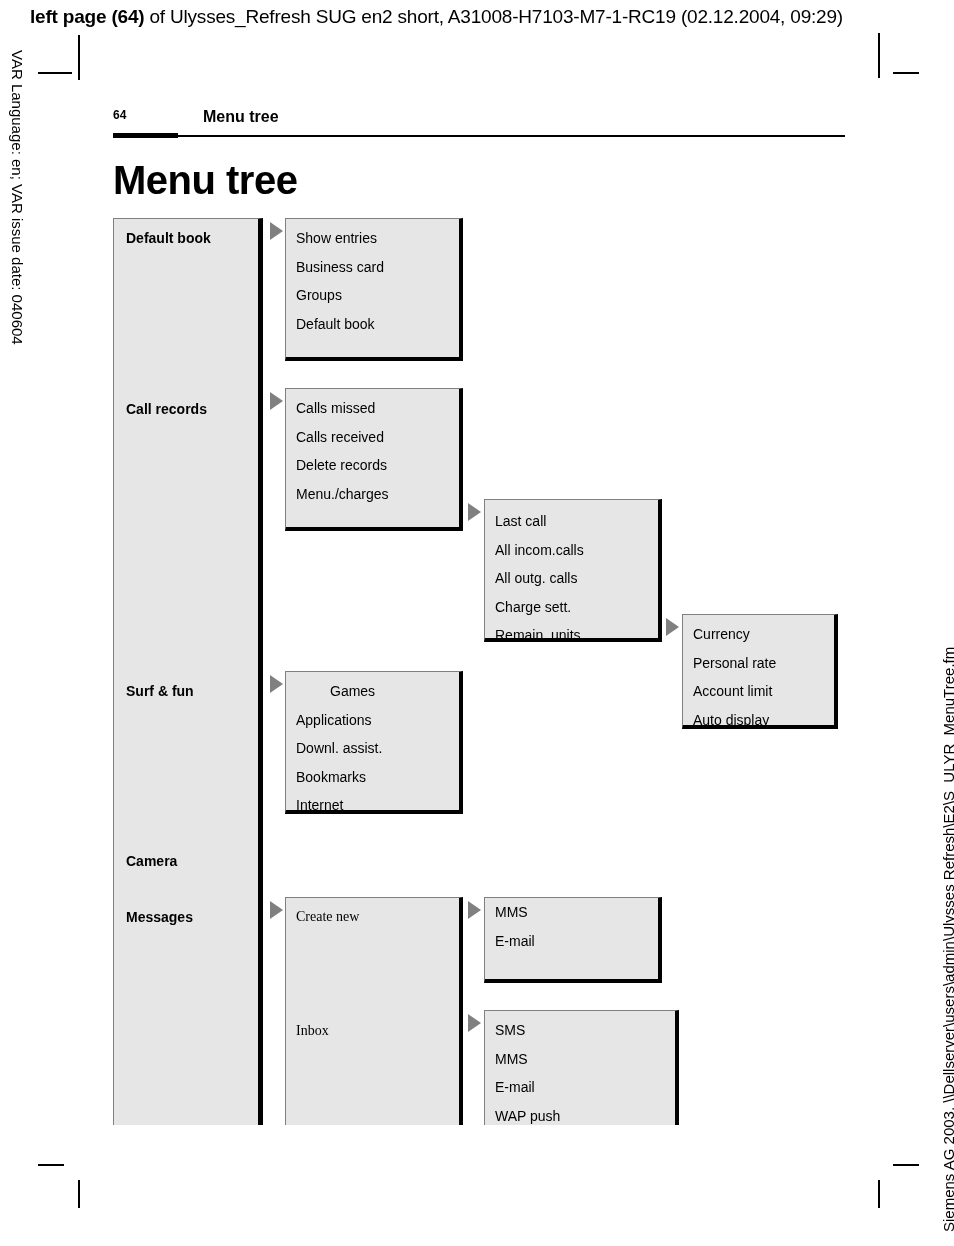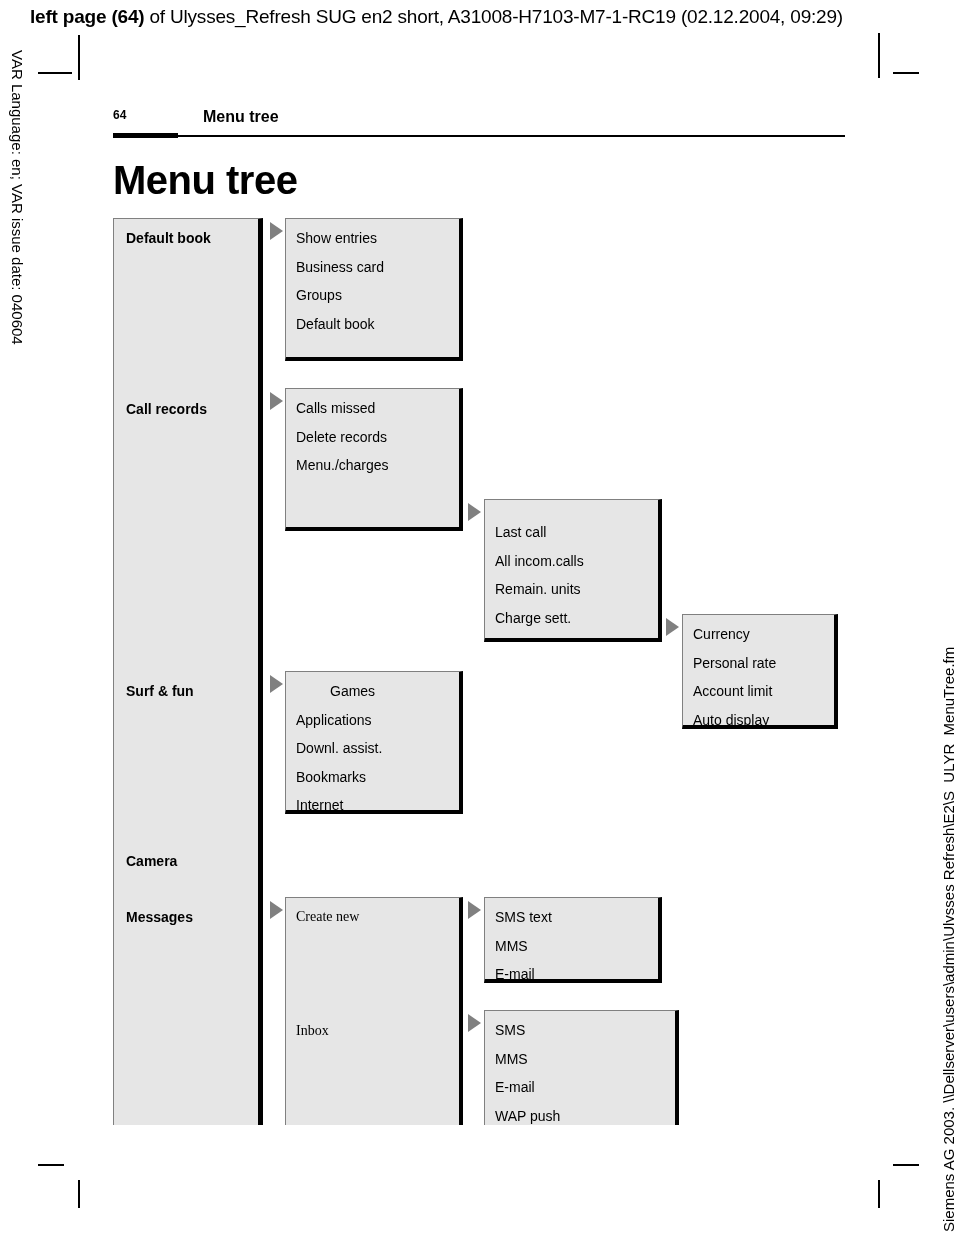--- a/index.html
+++ b/index.html
@@ -180,31 +180,33 @@
 
 <div class="mbox" style="left:285px; top:218px; width:178px; height:143px;">
   <div class="mitem" style="margin-top:5px;">Show entries</div>
   <div class="mitem">Business card</div>
   <div class="mitem">Groups</div>
   <div class="mitem">Default book</div>
 </div>
 
 <div class="mbox" style="left:285px; top:388px; width:178px; height:143px;">
   <div class="mitem" style="margin-top:5px;">Calls missed</div>
+  <div class="mitem">Calls received</div>
   <div class="mitem">Delete records</div>
   <div class="mitem">Menu./charges</div>
 </div>
 
 <div class="arrow" style="left:468px; top:503px;"></div>
 
 <div class="mbox" style="left:484px; top:499px; width:178px; height:143px;">
-  <div class="mitem" style="margin-top:18px;">Last call</div>
+  <div class="mitem" style="margin-top:7px;">Last call</div>
   <div class="mitem">All incom.calls</div>
+  <div class="mitem">All outg. calls</div>
+  <div class="mitem">Charge sett.</div>
   <div class="mitem">Remain. units</div>
-  <div class="mitem">Charge sett.</div>
 </div>
 
 <div class="arrow" style="left:666px; top:618px;"></div>
 
 <div class="mbox" style="left:682px; top:614px; width:156px; height:115px;">
   <div class="mitem" style="margin-top:5px;">Currency</div>
   <div class="mitem">Personal rate</div>
   <div class="mitem">Account limit</div>
   <div class="mitem">Auto display</div>
 </div>
@@ -219,21 +221,20 @@
 
 <div class="mbox open-bottom" style="left:285px; top:897px; width:178px; height:228px;font-family:Liberation Serif, serif;">
   <div class="mitem" style="margin-top:5px;">Create new</div>
   <div class="mitem" style="margin-top:85px;">Inbox</div>
 </div>
 
 <div class="arrow" style="left:468px; top:901px;"></div>
 <div class="arrow" style="left:468px; top:1014px;"></div>
 
 <div class="mbox" style="left:484px; top:897px; width:178px; height:86px;">
-  <div class="mitem" style="margin-top:5px;">SMS text</div>
   <div class="mitem">MMS</div>
   <div class="mitem">E-mail</div>
 </div>
 
 <div class="mbox open-bottom" style="left:484px; top:1010px; width:195px; height:115px;">
   <div class="mitem" style="margin-top:5px;">SMS</div>
   <div class="mitem">MMS</div>
   <div class="mitem">E-mail</div>
   <div class="mitem">WAP push</div>
 </div>

